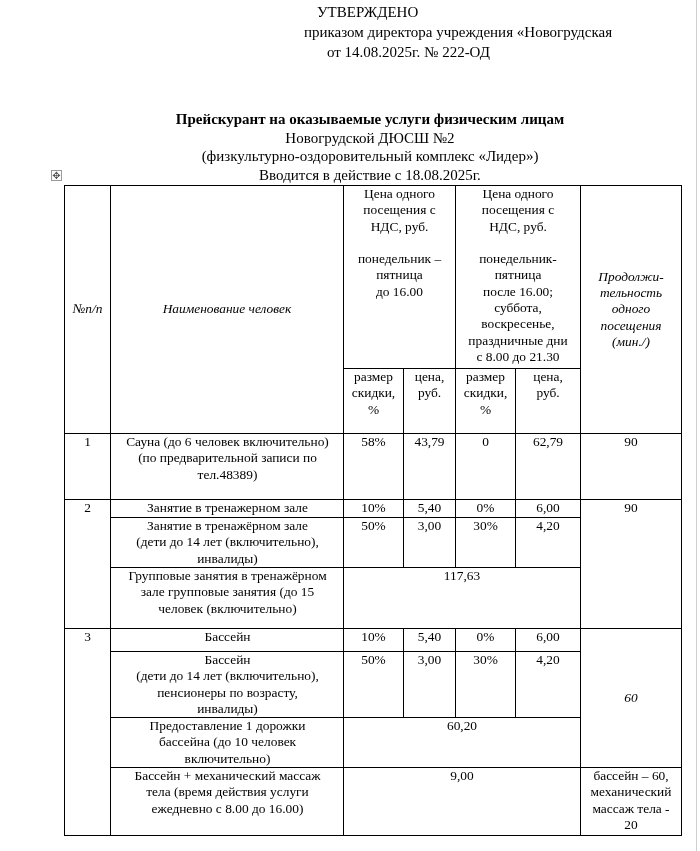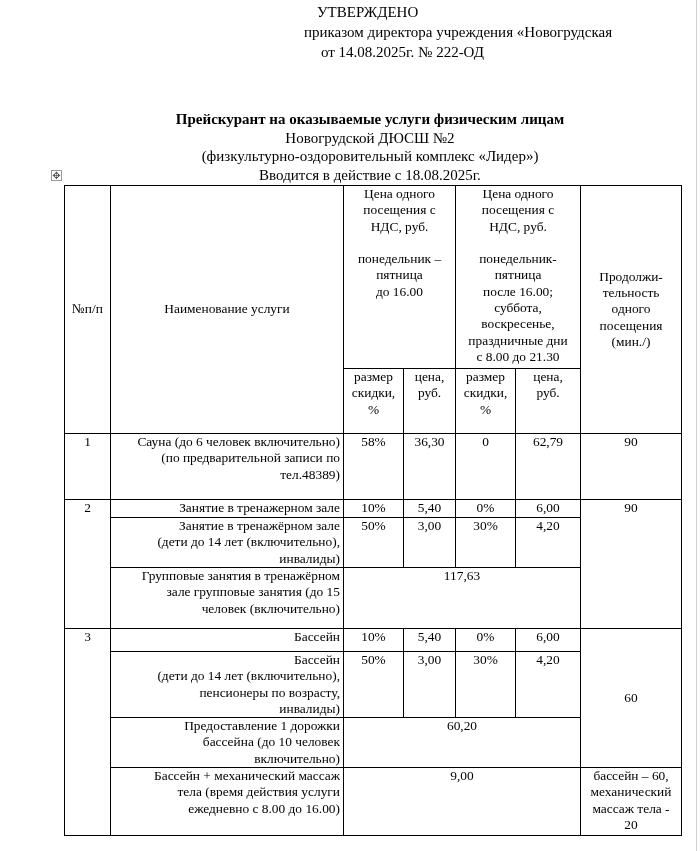--- a/index.html
+++ b/index.html
@@ -9,21 +9,21 @@
     color: #000;
     font-size: 13.4px;
   }
   .approval {
     position: absolute; left: 317px; top: 2px;
     line-height: 20px; font-size: 15px;
   }
   .approval div { white-space: nowrap; }
   .approval .l2 { margin-left: -13px; font-family: Liberation Serif, serif; }
   .approval .l3 { margin-left: 0px; }
-  .approval .l4 { margin-left: 4px; }
+  .approval .l4 { margin-left: 10px; }
 
   .title-block {
     position: absolute; left: 0; width: 740px; top: 110px;
     text-align: center; font-size: 15px; line-height: 18.5px;
   }
   .title-block .main { font-weight: bold; }
 
   .table-handle {
     position: absolute; left: 51px; top: 170px; width: 11px; height: 11px;
     border: 1px solid #9a9a9a; box-sizing: border-box;
@@ -40,22 +40,22 @@
     position: absolute; left: 64px; top: 185px;
     border-collapse: collapse; table-layout: fixed;
     width: 617px;
     font-size: 13.4px; line-height: 16.3px;
   }
   table.price td {
     border: 1.5px solid #000; padding: 0 3px; vertical-align: top;
     box-sizing: border-box;
   }
   .c { text-align: center; }
-  .m { vertical-align: middle !important; }
-  .l { text-align: right; padding-left: 4px !important; }
+  .m { vertical-align: middle !important; font-style: italic; }
+  .l { text-align: center; padding-left: 4px !important; }
 </style>
 </head>
 <body>
 
 <div class="approval">
   <div>УТВЕРЖДЕНО</div>
   <div class="l2">приказом директора учреждения «Новогрудская</div>
   <div class="l4">от 14.08.2025г. № 222-ОД</div>
 </div>
 
@@ -75,37 +75,37 @@
       <col style="width:233px">
       <col style="width:60px">
       <col style="width:52px">
       <col style="width:60px">
       <col style="width:65px">
       <col style="width:101px">
   </colgroup>
   <tbody>
       <tr style="height:183px">
     <td rowspan="2" class="c m">№п/п</td>
-    <td rowspan="2" class="c m">Наименование услуги</td>
+    <td rowspan="2" class="c m">Наименование человек</td>
     <td colspan="2" class="c">Цена одного<br>посещения с<br>НДС, руб.<br>&nbsp;<br>понедельник –<br>пятница<br>до 16.00</td>
     <td colspan="2" class="c">Цена одного<br>посещения с<br>НДС, руб.<br>&nbsp;<br>понедельник-<br>пятница<br>после 16.00;<br>суббота,<br>воскресенье,<br>праздничные дни<br>с 8.00 до 21.30</td>
     <td rowspan="2" class="c m">Продолжи-<br>тельность<br>одного<br>посещения<br>(мин./)</td>
   </tr>
   <tr style="height:65px">
     <td class="c">размер<br>скидки,<br>%</td>
     <td class="c">цена,<br>руб.</td>
     <td class="c">размер<br>скидки,<br>%</td>
     <td class="c">цена,<br>руб.</td>
   </tr>
 
   <tr style="height:66px">
     <td class="c">1</td>
     <td class="l">Сауна (до 6 человек включительно)<br>(по предварительной записи по<br>тел.48389)</td>
     <td class="c">58%</td>
-    <td class="c">36,30</td>
+    <td class="c">43,79</td>
     <td class="c">0</td>
     <td class="c">62,79</td>
     <td class="c">90</td>
   </tr>
 
   <tr style="height:18px">
     <td rowspan="3" class="c">2</td>
     <td class="l">Занятие в тренажерном зале</td>
     <td class="c">10%</td>
     <td class="c">5,40</td>

